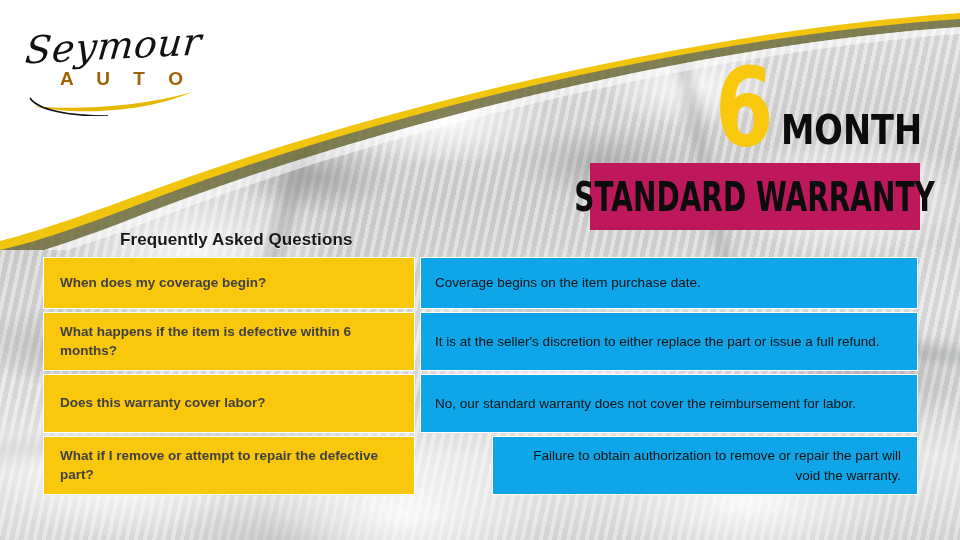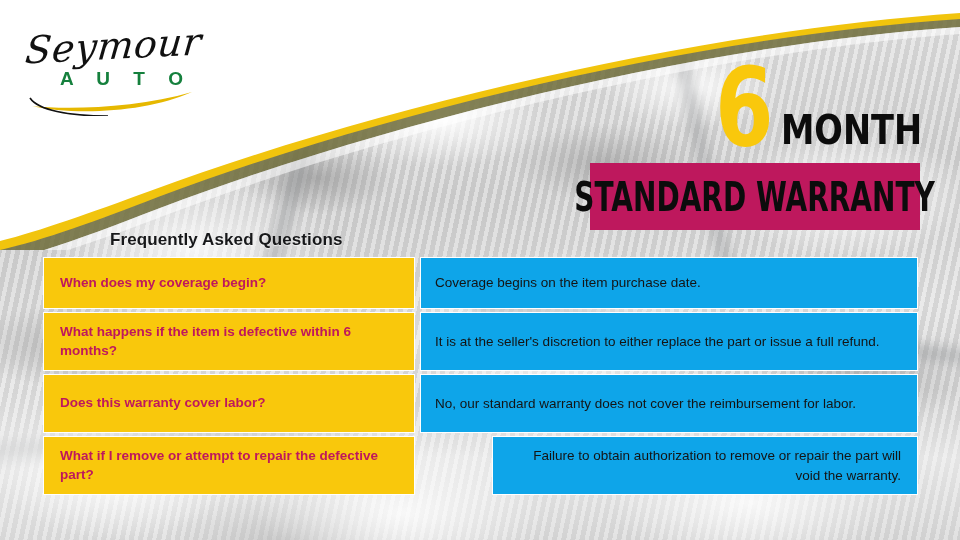--- a/index.html
+++ b/index.html
@@ -95,21 +95,21 @@
     white-space: nowrap;
   }
   .logo-auto {
     position: absolute;
     left: 40px;
     top: 54px;
     font-family: "Liberation Sans", sans-serif;
     font-size: 19px;
     font-weight: 700;
     letter-spacing: 9px;
-    color: #15803d;
+    color: #a16207;
     white-space: nowrap;
   }
 
   
   .headline {
     position: absolute;
     left: 590px;
     top: 46px;
     width: 332px;
     height: 112px;
@@ -161,21 +161,21 @@
     color: #0c0c0c;
     transform: scaleX(.70);
     transform-origin: center;
     white-space: nowrap;
     letter-spacing: 0px;
   }
 
   
   .faq-heading {
     position: absolute;
-    left: 110px;
+    left: 120px;
     top: 230px;
     font-family: "Liberation Sans", sans-serif;
     font-size: 17px;
     font-weight: 700;
     color: #17181a;
     letter-spacing: .1px;
     text-shadow: 0 1px 1px rgba(255,255,255,.7);
   }
 
   
@@ -194,21 +194,21 @@
   .q-cell {
     width: 372px;
     flex: 0 0 372px;
     background: #f9c80c;
     border: 1px solid #ffffff;
     box-sizing: border-box;
     padding: 12px 14px 12px 16px;
     font-size: 13.5px;
     font-weight: 700;
     line-height: 1.35;
-    color: #be185d;
+    color: #404040;
     display: flex;
     align-items: center;
   }
   .a-cell {
     flex: 1 1 auto;
     background: #0ea5e9;
     border: 1px solid #ffffff;
     box-sizing: border-box;
     padding: 12px 16px 12px 14px;
     font-size: 13.5px;

